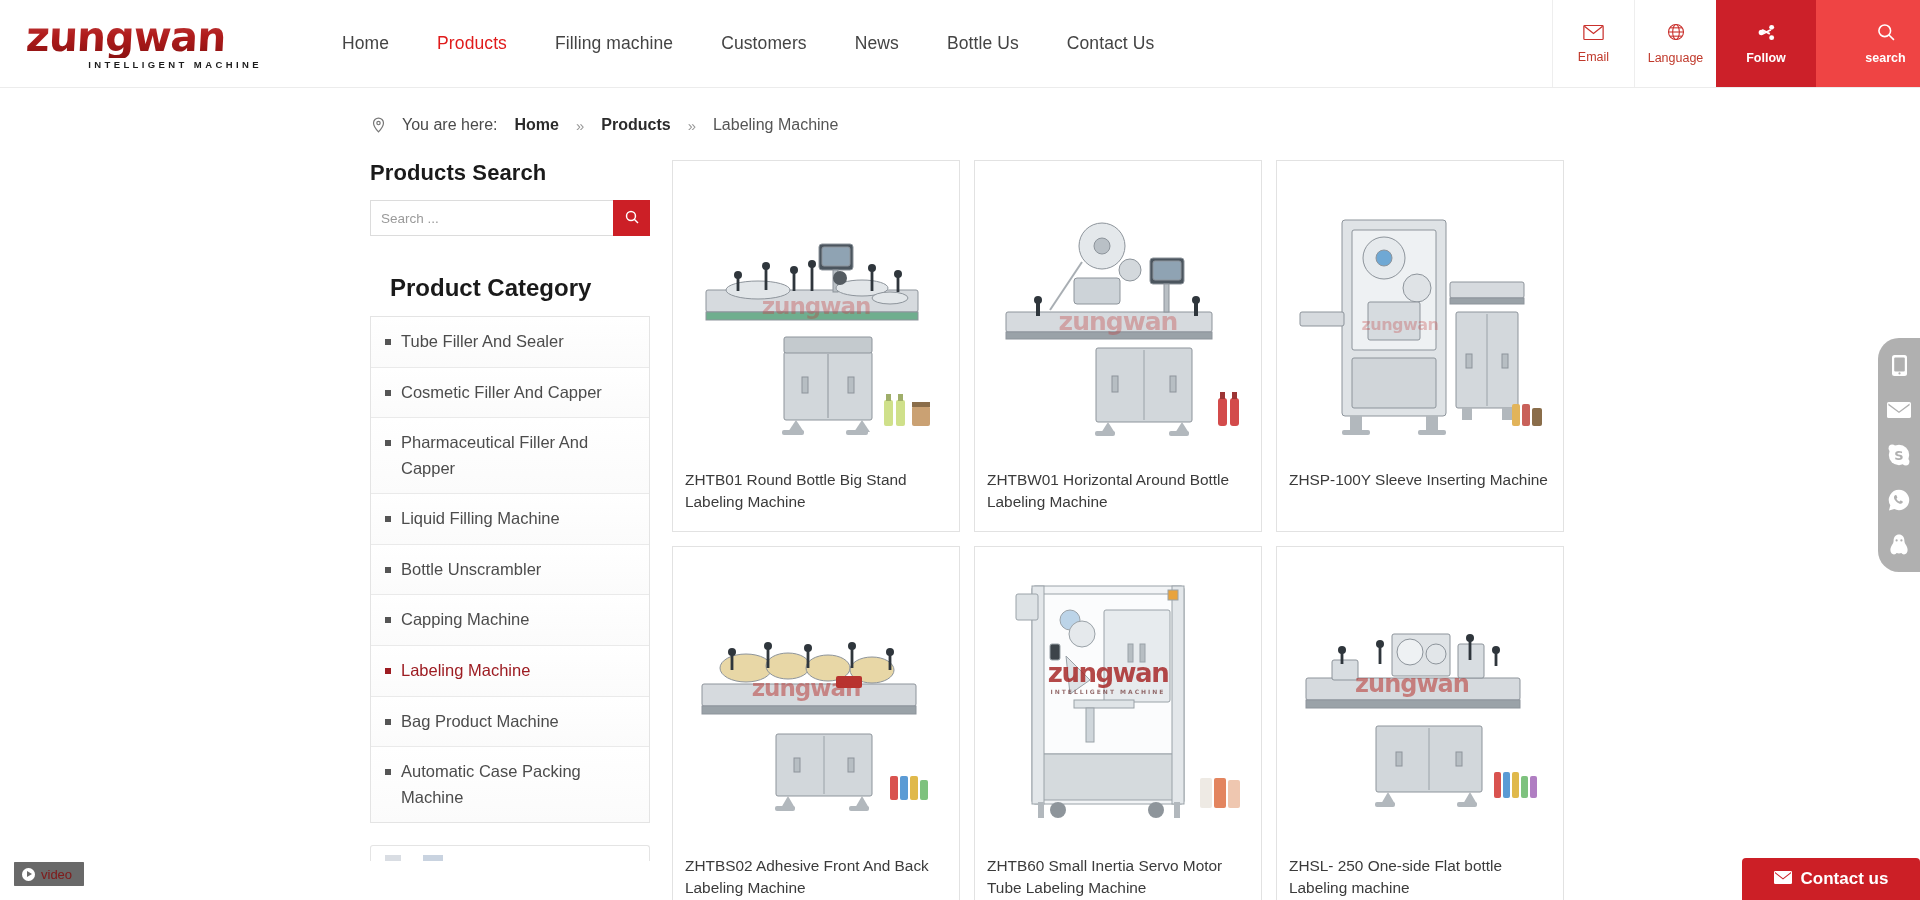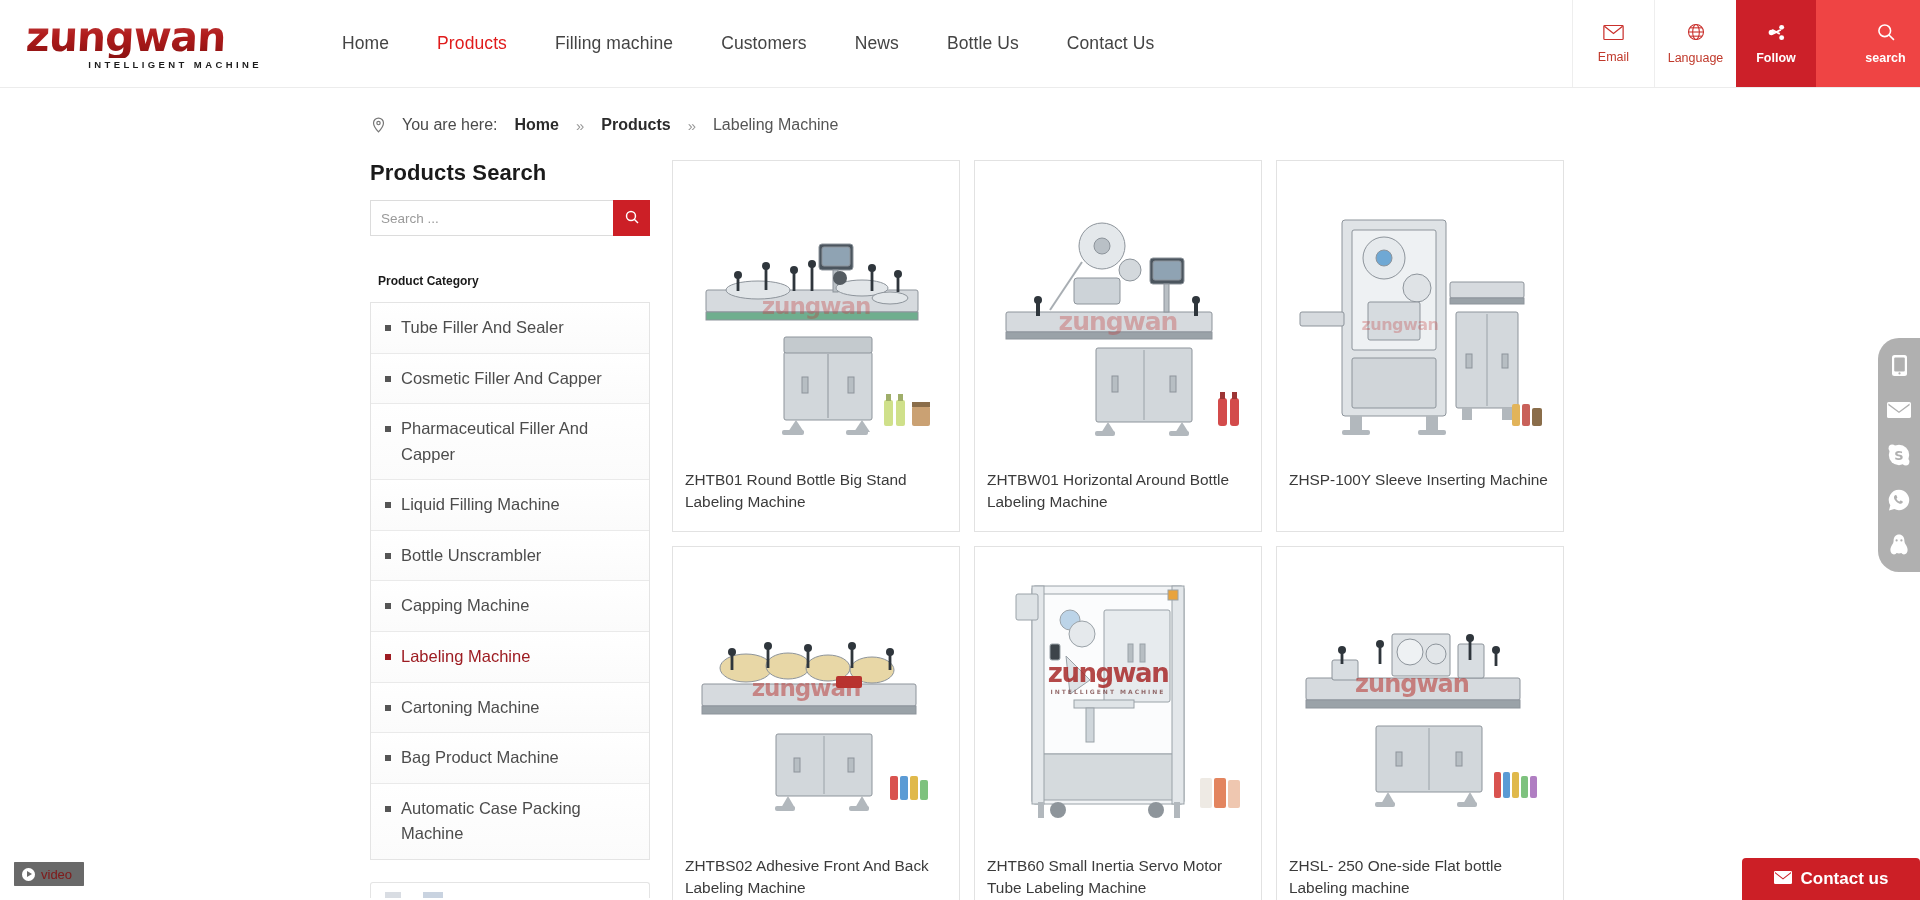--- a/index.html
+++ b/index.html
@@ -87,21 +87,21 @@
     flex-direction: column;
     align-items: center;
     justify-content: center;
     gap: 6px;
     border-left: 1px solid #eee;
     cursor: pointer;
   }
   .util-cell .u-label { font-size: 12.5px; line-height: 1; }
   .util-cell.plain { color: #c0392b; background: #fff; }
   .util-cell.plain svg { stroke: #c9302c; }
-  .util-cell.follow { background: #cc2029; color: #fff; border-left: none; width: 80px; }
+  .util-cell.follow { background: #cc2029; color: #fff; border-left: none; width: 100px; }
   .util-cell.search { background: #ef4444; color: #fff; border-left: none; width: 104px; padding-left: 35px; }
   .util-cell.follow .u-label, .util-cell.search .u-label { font-weight: 600; }
 
   
   .crumbs {
     display: flex;
     align-items: center;
     gap: 17px;
     padding: 26px 0 0 372px;
     font-size: 16px;
@@ -143,24 +143,24 @@
   }
   .search-row input::placeholder { color: #9a9a9a; }
   .search-btn {
     width: 37px;
     background: #cc1f26;
     border: none;
     display: flex; align-items: center; justify-content: center;
     cursor: pointer;
   }
   .cat-title {
-    font-size: 12px;
+    font-size: 24px;
     font-weight: 700;
     color: #1a1a1a;
-    margin: 0 0 14px 8px;
+    margin: 0 0 14px 20px;
   }
   .cat-list {
     list-style: none;
     border: 1px solid #e4e4e4;
     background: #fff;
   }
   .cat-item {
     border-bottom: 1px solid #eaeaea;
     padding: 12px 14px 12px 14px;
     display: flex;
@@ -417,24 +417,20 @@
         <span class="bullet"></span>
         <span>Bottle Unscrambler</span>
         </li>
       <li class="cat-item">
         <span class="bullet"></span>
         <span>Capping Machine</span>
         </li>
       <li class="cat-item active">
         <span class="bullet"></span>
         <span>Labeling Machine</span>
-        </li>
-      <li class="cat-item">
-        <span class="bullet"></span>
-        <span>Cartoning Machine</span>
         </li>
       <li class="cat-item">
         <span class="bullet"></span>
         <span>Bag Product Machine</span>
         </li>
       <li class="cat-item">
         <span class="bullet"></span>
         <span>Automatic Case Packing Machine</span>
         </li>
     </ul>

